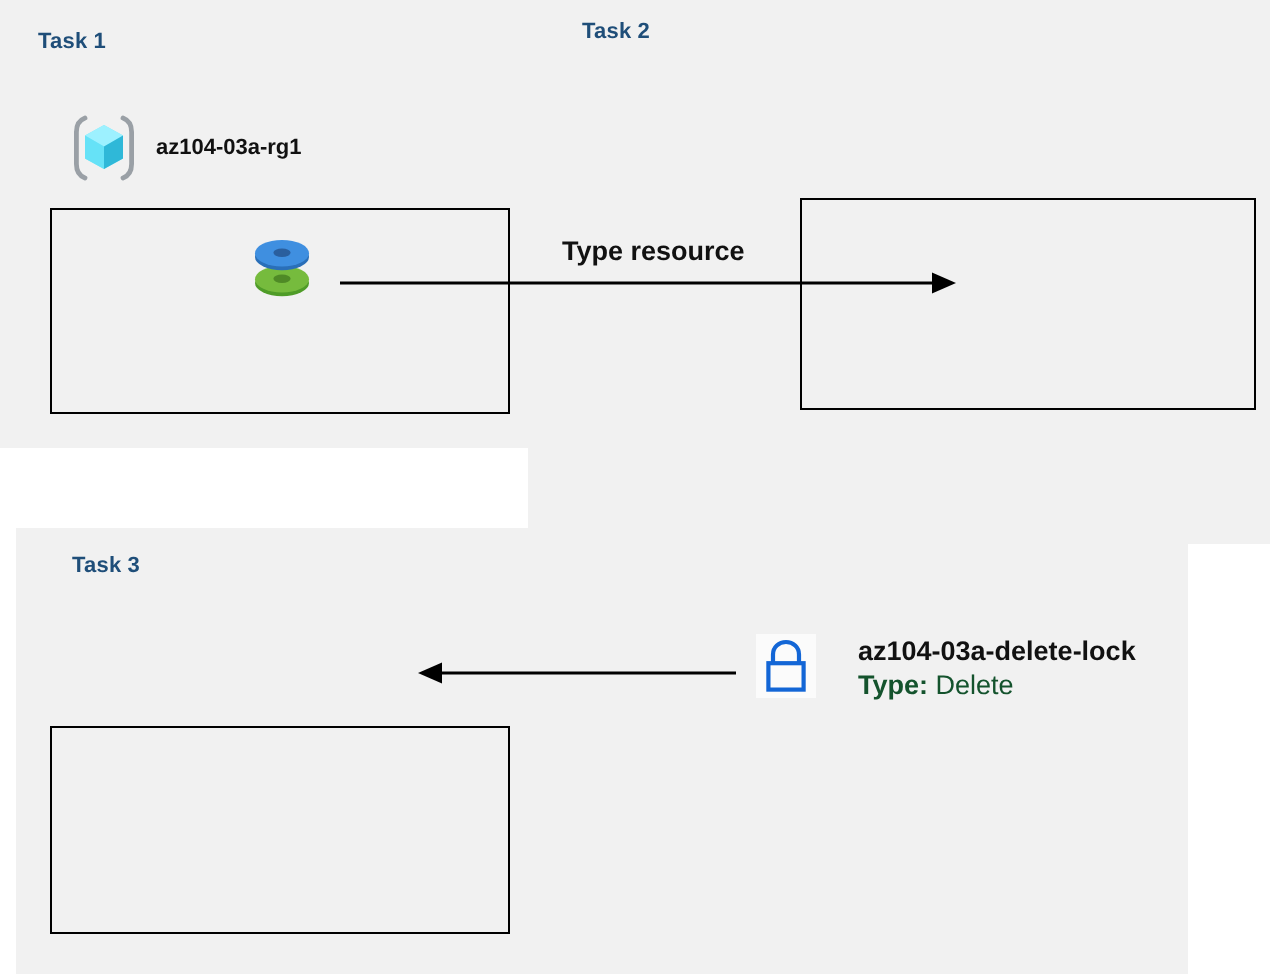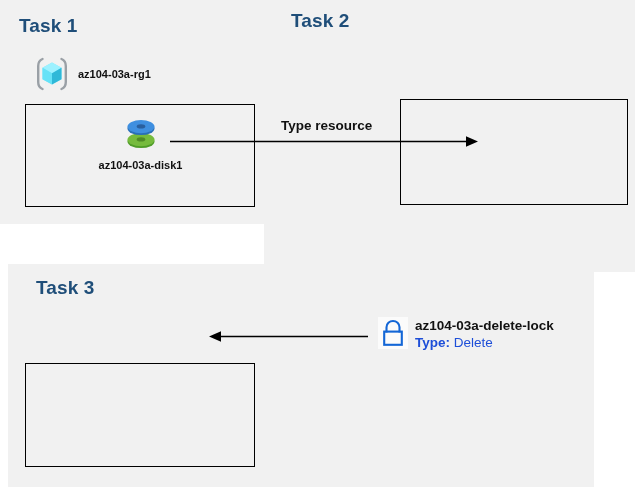--- a/index.html
+++ b/index.html
@@ -27,21 +27,21 @@
     background: #f1f1f1;
   }
   #panel-task1 { left: 0px;   top: 0px;   width: 264px; height: 224px; }
   #panel-task2 { left: 264px; top: 0px;   width: 371px; height: 272px; }
   #panel-task3 { left: 8px;   top: 264px; width: 586px; height: 276px; }
 
   .panel-title {
     position: absolute;
     color: #1f4e79;
     font-weight: bold;
-    font-size: 19px;
+    font-size: 11px;
     letter-spacing: 0.1px;
     white-space: nowrap;
   }
   #title-task1 { left: 19px; top: 15px; }
   #title-task2 { left: 27px; top: 10px; }
   #title-task3 { left: 28px; top: 13px; }
 
   .inner-box {
     position: absolute;
     border: 1.6px solid #000000;
@@ -87,31 +87,31 @@
   
   #lock-group {
     position: absolute;
     left: 378px;
     top: 317px;
     display: flex;
     align-items: flex-start;
     white-space: nowrap;
   }
   .lock-icon { width: 30px; height: 32px; display: block; flex: 0 0 auto; }
-  #lock-text { margin-left: 7px; margin-top: 1px; }
+  #lock-text { margin-left: 21px; margin-top: 1px; }
   #lock-name {
     font-weight: bold;
     font-size: 13.5px;
     color: #111111;
     line-height: 16px;
     white-space: nowrap;
   }
   #lock-type-line {
     font-size: 13.5px;
-    color: #1d4ed8;
+    color: #14532d;
     line-height: 17px;
     white-space: nowrap;
   }
   #lock-type-key { font-weight: bold; }
   #lock-type-val { font-weight: normal; }
 
   
   .arrow-svg {
     position: absolute;
     overflow: visible;
@@ -160,21 +160,20 @@
       <span class="icon-wrap">
         <svg class="disk-icon" viewBox="0 0 40 42" aria-hidden="true">
           <ellipse cx="20" cy="28.5" rx="13.5" ry="6.6" fill="#4f9c28"></ellipse>
           <ellipse cx="20" cy="26.6" rx="13.5" ry="6.6" fill="#76bb3d"></ellipse>
           <ellipse cx="20" cy="26.4" rx="4.3" ry="2.1" fill="#4f8a26"></ellipse>
           <ellipse cx="20" cy="15.5" rx="13.5" ry="6.6" fill="#2a6fb8"></ellipse>
           <ellipse cx="20" cy="13.6" rx="13.5" ry="6.6" fill="#3f8fe0"></ellipse>
           <ellipse cx="20" cy="13.4" rx="4.3" ry="2.1" fill="#2a5f9e"></ellipse>
         </svg>
       </span>
-      <span class="node-label disk-label">az104-03a-disk1</span>
     </div>
   </div>
 
   <div class="panel" id="panel-task2">
     <div class="panel-title" id="title-task2">Task 2</div>
 
     <div class="inner-box" id="box-task2"></div>
 
   </div>
 

